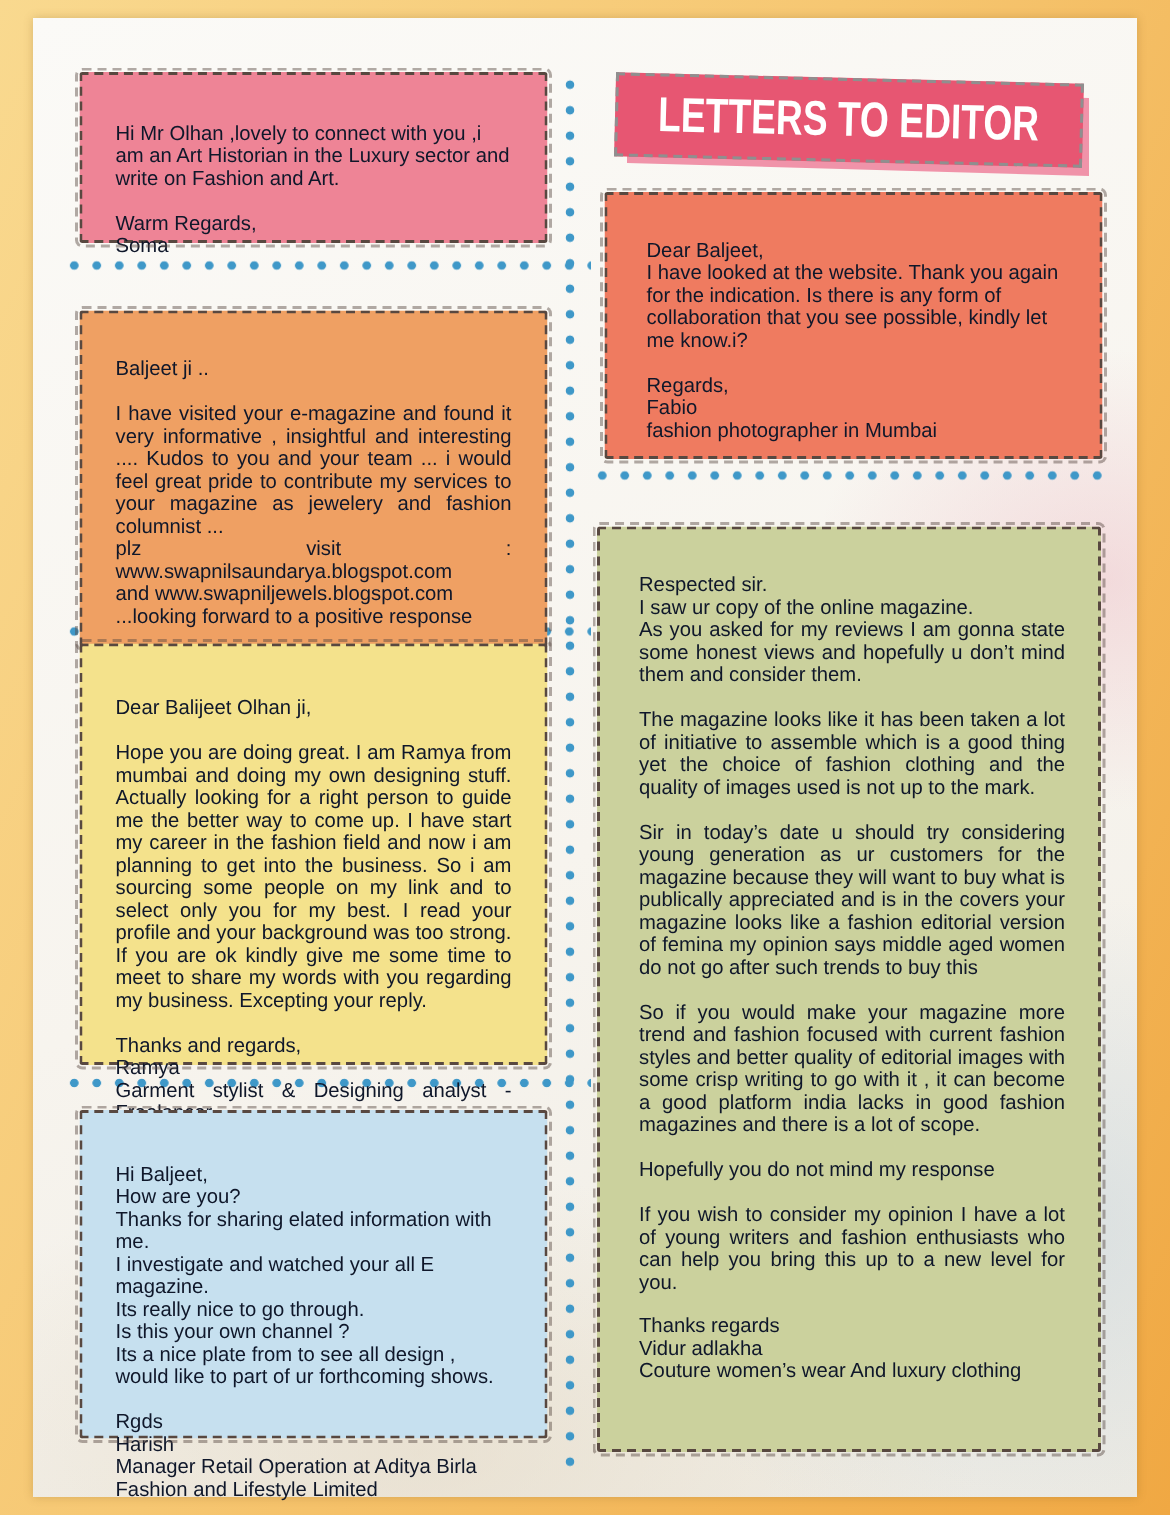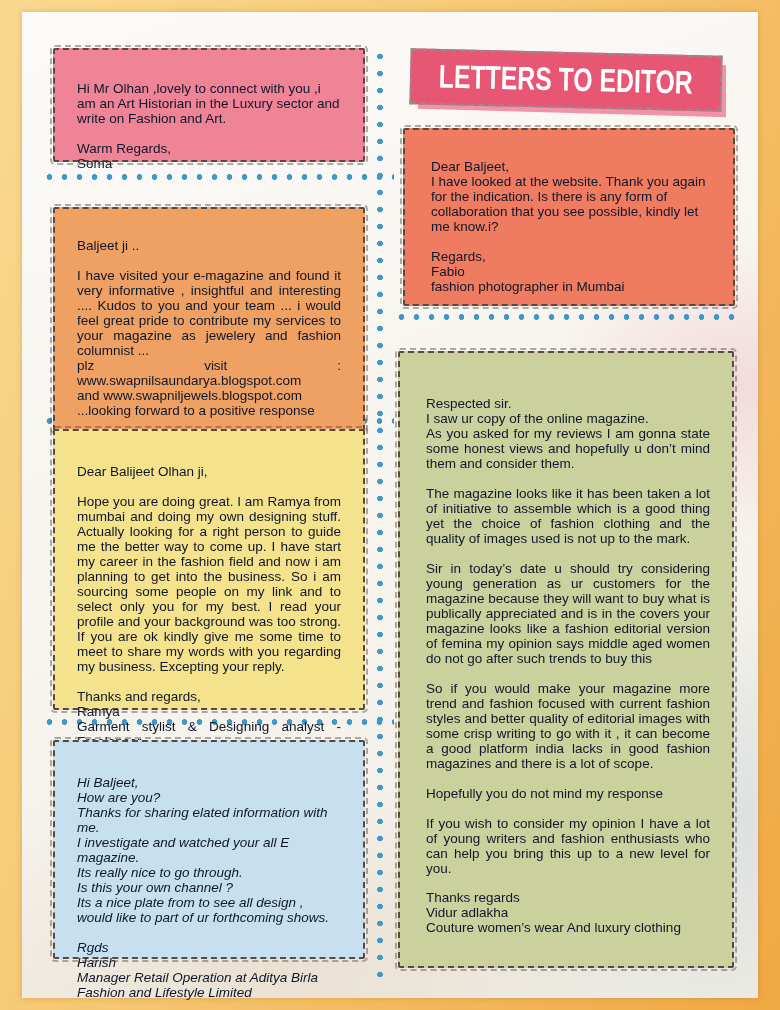--- a/index.html
+++ b/index.html
@@ -29,21 +29,21 @@
     white-space:pre-line;
     padding:14px 22px;
   }
   .just{text-align:justify;margin-top:19px;}
   
   .card-soma   {left:31px; top:36px;  width:312px; height:114px; padding-top:16px;}
   .card-swapnil{left:31px; top:176px; width:312px; height:224px;}
   .card-ramya  {left:31px; top:398px; width:312px; height:281px; padding-top:18px;}
   .card-harish {left:31px; top:728px; width:312px; height:219px; padding-top:18px;}
   .card-fabio  {left:381px;top:116px; width:332px; height:178px; padding-left:26px;}
-  .card-vidur  {left:376px;top:320px; width:336px; height:617px; padding-top:28px; padding-left:26px;}
+  .card-vidur  {left:376px;top:320px; width:336px; height:617px; padding-top:14px; padding-left:26px;}
   
   .hdots{
     position:absolute;height:8px;
     background-image:radial-gradient(circle,#3f98c8 2.6px,transparent 3.1px);
     background-size:15px 8px;background-repeat:repeat-x;background-position:0 center;
   }
   .hdots-1{left:20px;top:161px;width:352px;}
   .hdots-2{left:20px;top:405px;width:352px;}
   .hdots-3{left:20px;top:706px;width:352px;}
   .hdots-r{left:372px;top:301px;width:344px;}
@@ -108,21 +108,21 @@
   <div class="card card-ramya just" style="background-color: rgb(244, 226, 140);">
     <span>Dear Balijeet Olhan ji,
 
 Hope you are doing great. I am Ramya from mumbai and doing my own designing stuff. Actually looking for a right person to guide me the better way to come up. I have start my career in the fashion field and now i am planning to get into the business. So i am sourcing some people on my link and to select only you for my best. I read your profile and your background was too strong. If you are ok kindly give me some time to meet to share my words with you regarding my business. Excepting your reply.
 
 Thanks and regards,
 Ramya
 Garment stylist &amp; Designing analyst - Freelancer</span>
   </div>
 
-  <div class="card card-harish" style="background-color: rgb(198, 224, 239); font-style: italic;">
+  <div class="card card-harish" style="background-color: rgb(198, 224, 239);">
     <span>Hi Baljeet,
 How are you?
 Thanks for sharing elated information with me.
 I investigate and watched your all E magazine.
 Its really nice to go through.
 Is this your own channel ?
 Its a nice plate from to see all design , would like to part of ur forthcoming shows.
 
 Rgds
 Harish

